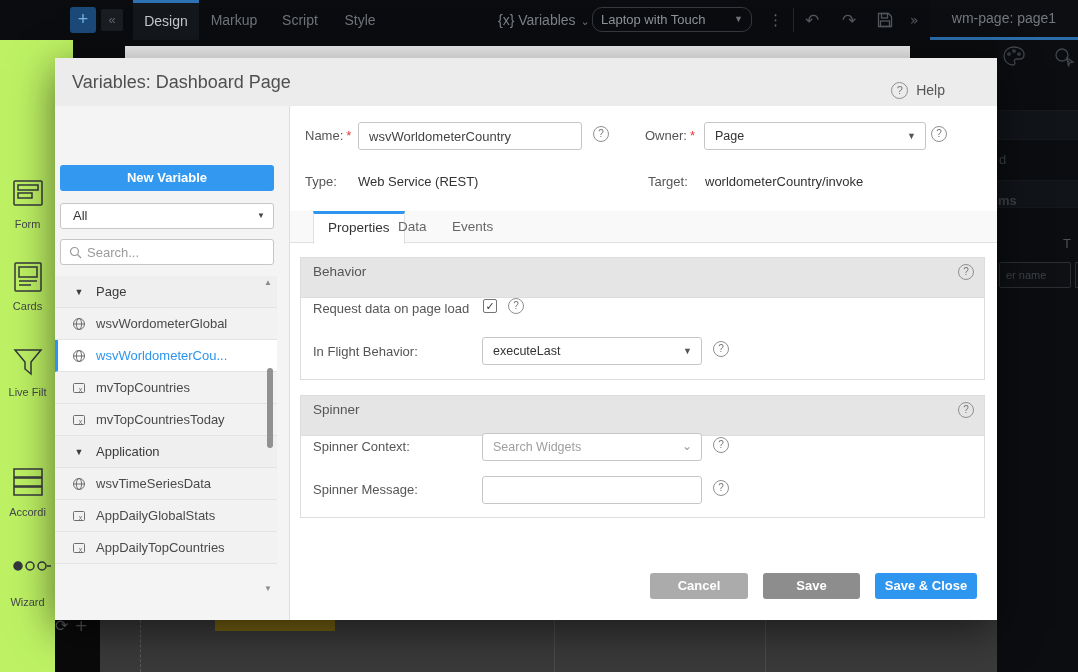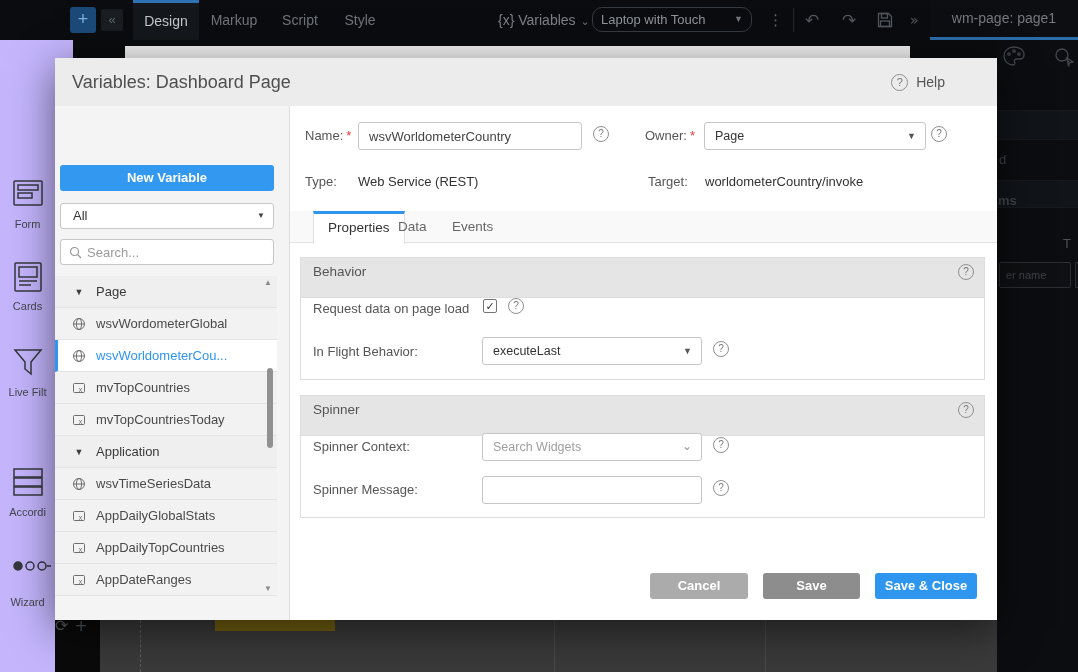--- a/index.html
+++ b/index.html
@@ -26,21 +26,21 @@
   .kebab { position:absolute; left:768px; top:0; height:40px; line-height:40px; color:#63676d; font-size:15px; }
   .tb-divider { position:absolute; left:793px; top:8px; width:1px; height:24px; background:#24272b; }
   .tb-icon { position:absolute; top:0; height:40px; line-height:40px; color:#53575d; font-size:17px; font-family:"DejaVu Sans", sans-serif; }
   .undo-i { left:805px; } .redo-i { left:842px; }
   .save-i { left:876px; top:11px; height:auto; line-height:normal; }
   .expand-i { left:910px; font-size:14px; color:#5a5e64; }
   .page-tab { position:absolute; left:930px; top:0; width:148px; height:40px; background:#0c0e11; color:#75797f;
     font-size:14px; line-height:37px; text-align:center; border-bottom:3px solid #2b6da9; }
 
   
-  .palette { position:absolute; left:0; top:40px; width:73px; height:632px; background:#c4b5fd; z-index:1; }
+  .palette { position:absolute; left:0; top:40px; width:73px; height:632px; background:#bef264; z-index:1; }
   .pal-item { position:absolute; left:0; width:55px; text-align:center; }
   .pal-icon { display:block; margin:0 auto; width:32px; height:32px; }
   .pal-icon svg { stroke:#34383d; fill:none; stroke-width:1.5; }
   .pal-label { display:block; margin-top:6px; font-size:11px; color:#44484c; white-space:nowrap; overflow:hidden; }
 
   
   .bottom-strip { position:absolute; left:55px; top:620px; width:1023px; height:52px; background:#0a0a0a; z-index:1; }
   .canvas { position:absolute; left:45px; top:0; width:910px; height:52px; background:#3a3a3a; }
   .canvas-vline { position:absolute; top:0; width:0; height:52px; border-left:1px dashed #5c5c5c; }
   .canvas-hl { position:absolute; left:115px; top:0; width:120px; height:11px; background:#756112; }
@@ -59,21 +59,21 @@
   .rp-input2 { position:absolute; left:78px; top:222px; width:3px; height:26px; border:1px solid #2b2f34; border-right:none; background:#0e1013; }
 
   
   .top-canvas-strip { position:absolute; left:125px; top:46px; width:785px; height:12px; background:#f0f0f0; z-index:1; }
 
   
   .modal { position:absolute; left:55px; top:58px; width:942px; height:562px; background:#fff; z-index:10;
     box-shadow:0 10px 40px rgba(0,0,0,0.55); }
   .modal-header { position:absolute; left:0; top:0; width:942px; height:52px; background:#ececec; border-bottom:1px solid #d8d8d8; }
   .modal-title { position:absolute; left:17px; top:0; line-height:48px; font-size:18px; color:#4f4f4f; }
-  .help-wrap { position:absolute; right:52px; top:0; height:48px;margin-left:35px; }
+  .help-wrap { position:absolute; right:52px; top:8px; height:48px;margin-left:35px; }
   .help-circle { display:inline-block; width:17px; height:17px; border:1px solid #8f8f8f; border-radius:50%;
     color:#777; font-size:11px; line-height:15px; text-align:center; vertical-align:middle; }
   .help-label { color:#555; font-size:14px; margin-left:8px; line-height:48px; }
   .help-wrap .inner { line-height:48px; }
 
   
   .msidebar { position:absolute; left:0; top:48px; width:235px; height:514px; background:#f4f4f4; border-right:1px solid #dddddd; }
   .new-var-btn { position:absolute; left:5px; top:59px; width:214px; height:26px; background:#3399f0; color:#fff;
     font-size:13px; font-weight:700; text-align:center; line-height:26px; border-radius:3px; }
   .all-select { position:absolute; left:5px; top:97px; width:214px; height:26px; background:#fff; border:1px solid #c6c6c6;
@@ -343,29 +343,20 @@
           </div>
           <div class="var-row">
             <span class="row-icon">
               <svg width="14" height="14" viewBox="0 0 14 14">
                 <rect x="1.5" y="2.5" width="11" height="9" rx="1" fill="none" stroke="#6e6e6e"></rect>
                 <text x="8.5" y="10.5" font-size="7" text-anchor="middle" fill="#6e6e6e">x</text>
               </svg>
             </span>
             <span class="row-label">AppDailyTopCountries</span>
           </div>
-          <div class="var-row">
-            <span class="row-icon">
-              <svg width="14" height="14" viewBox="0 0 14 14">
-                <rect x="1.5" y="2.5" width="11" height="9" rx="1" fill="none" stroke="#6e6e6e"></rect>
-                <text x="8.5" y="10.5" font-size="7" text-anchor="middle" fill="#6e6e6e">x</text>
-              </svg>
-            </span>
-            <span class="row-label">AppDateRanges</span>
-          </div>
         </div>
       <div class="sb-scroll-up">▲</div>
       <div class="sb-thumb"></div>
       <div class="sb-scroll-down">▼</div>
     </div>
 
     <div class="mcontent">
       <div class="flabel" style="left:15px; top:22px"><span>Name:</span><span class="req">*</span></div>
       <input class="tinput" style="left: 68px; top: 16px; width: 224px;" value="wsvWorldometerCountry">
       <div class="hq" style="left:303px; top:20px">?</div>

